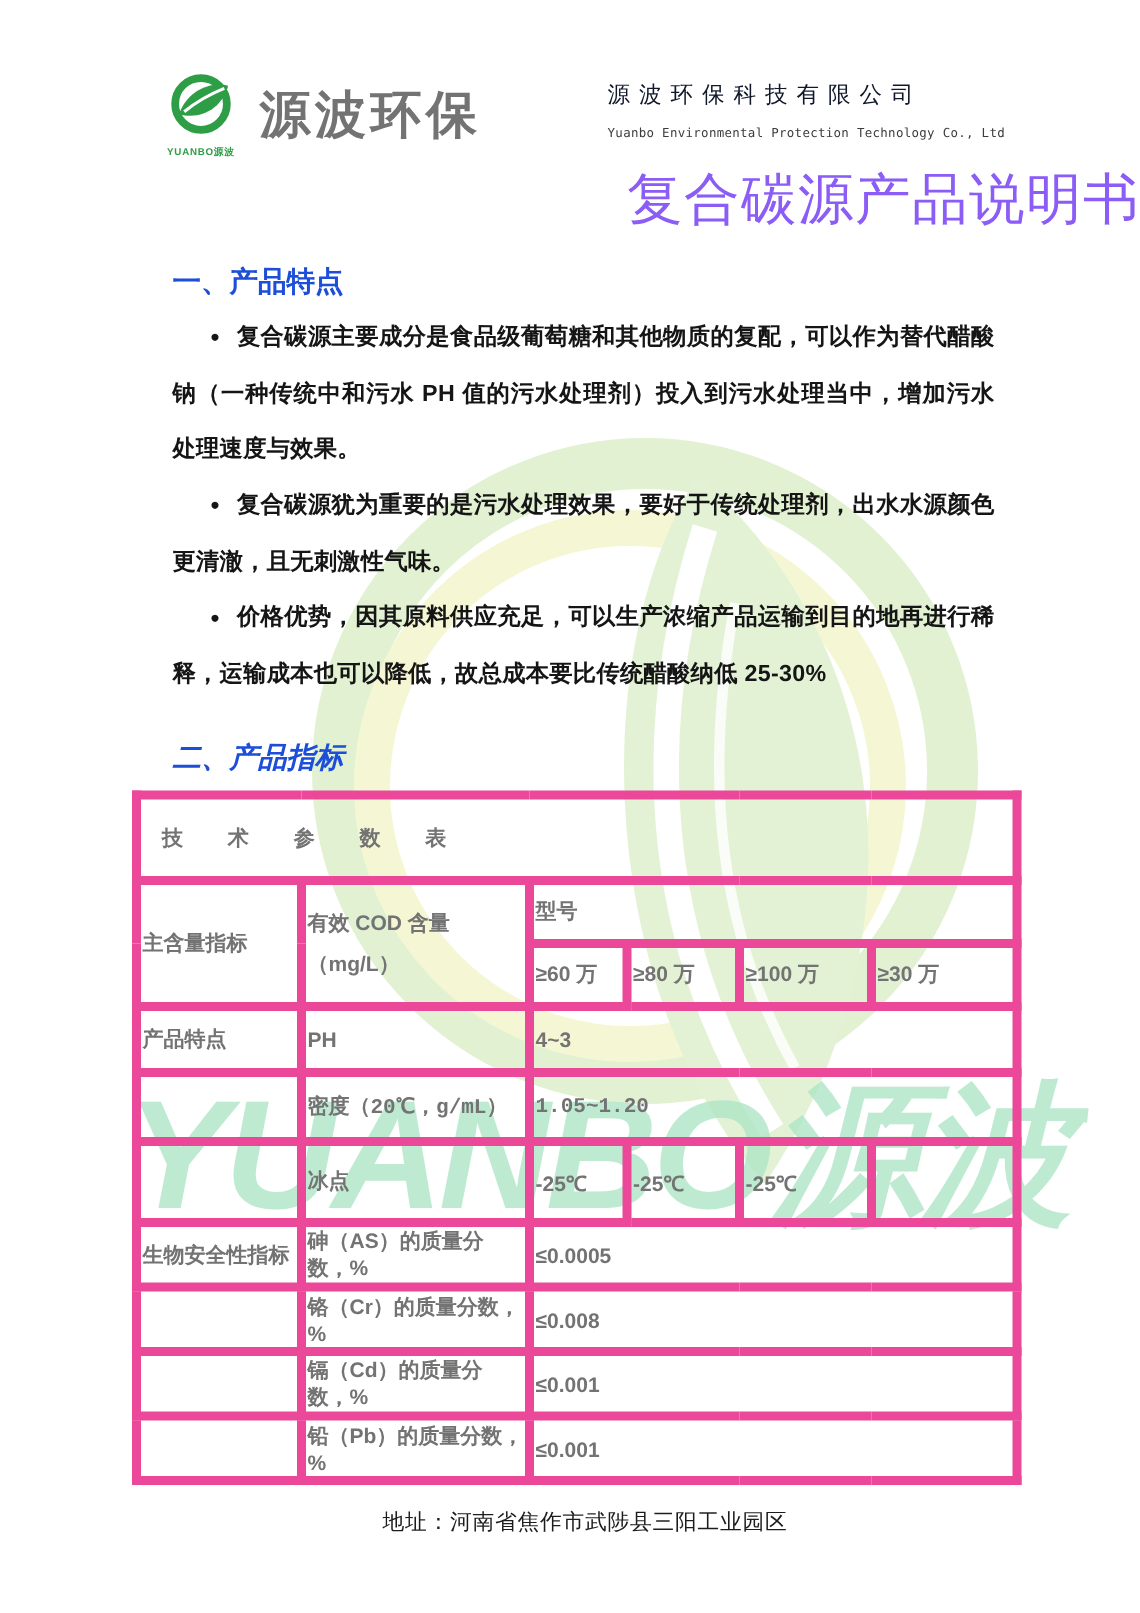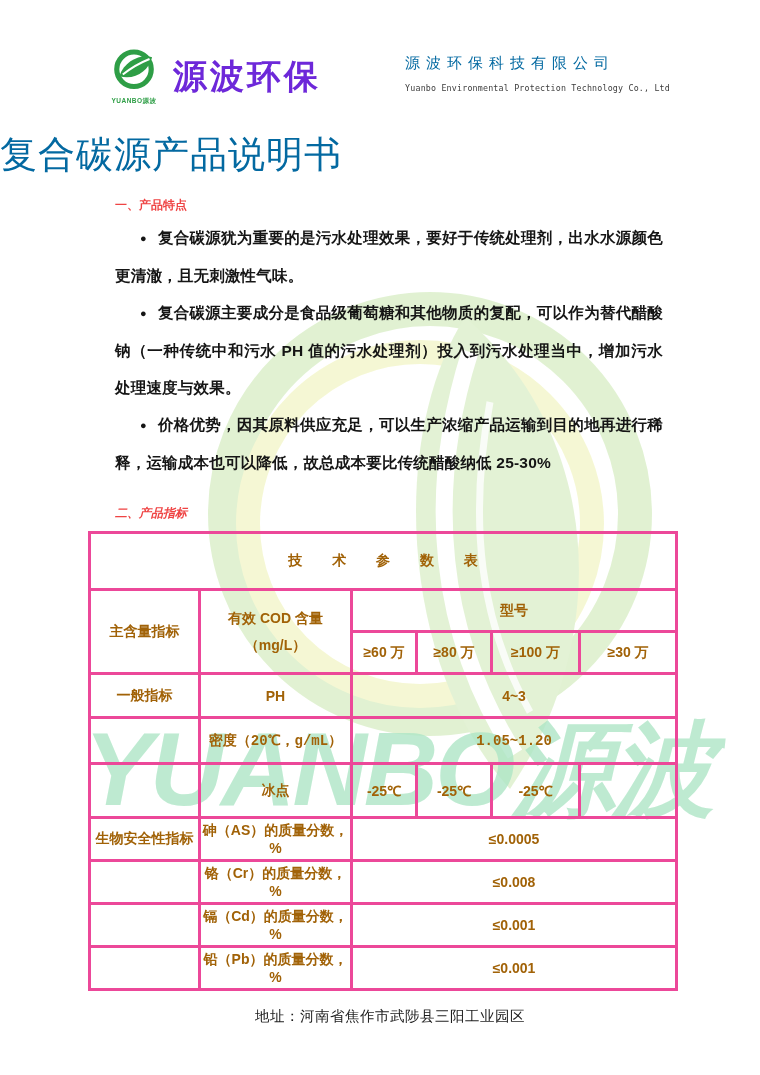--- a/index.html
+++ b/index.html
@@ -27,50 +27,50 @@
   }
 
   .fg { position: relative; z-index: 1; }
 
   
   .header { display: flex; justify-content: space-between; align-items: flex-start; margin: 46px 90px 0 103px; }
   .logo-group { display: flex; align-items: flex-start; }
   .logo-badge { display: flex; flex-direction: column; align-items: center; width: 62px; }
   .logo-badge svg { width: 56px; height: 50px; display: block; }
   .logo-sub { font-size: 6.5px; color: #2e9e46; font-weight: bold; letter-spacing: 0.5px; margin-top: 1px; white-space: nowrap; }
-  .logo-text { font-size: 34px; font-weight: bold; color: #6d28d9; letter-spacing: 3px; margin: 8px 0 0 8px; }
+  .logo-text { font-size: 34px; font-weight: bold; color: #737373; letter-spacing: 3px; margin: 8px 0 0 8px; }
   .company { text-align: left; margin-top: 8px; }
-  .company-cn { font-family: "Liberation Serif", serif; font-size: 15px; color: #0369a1; letter-spacing: 6px; white-space: nowrap; }
+  .company-cn { font-family: "Liberation Serif", serif; font-size: 15px; color: #0f172a; letter-spacing: 6px; white-space: nowrap; }
   .company-en { font-family: "DejaVu Sans Mono", monospace; font-size: 8.3px; color: #3c3c3c; letter-spacing: 0.2px; margin-top: 10px; white-space: nowrap; }
 
   
-  .doc-title { margin-top: 24px; text-align: left; font-size: 37px; font-weight: 400; color: #0369a1; letter-spacing: 1px; }
-
-  
-  .sec-heading { font-size: 12px; font-weight: bold; color: #ef4444; }
+  .doc-title { margin-top: 2px; text-align: right; font-size: 37px; font-weight: 400; color: #8b5cf6; letter-spacing: 1px; }
+
+  
+  .sec-heading { font-size: 19px; font-weight: bold; color: #1d4ed8; }
   .sec-1 { margin: 17px 115px 0 115px; }
   .bullets { margin: 5px 97px 0 115px; }
   .bullet-p {
     font-size: 15.5px; font-weight: bold; line-height: 37px;
     text-align: justify; text-justify: inter-ideograph;
     text-indent: 25px; letter-spacing: 0.2px; color: #151515;
   }
   .dot { font-size: 11px; vertical-align: 1px; margin-right: 11px; }
 
   
   .sec-2 { margin: 24px 115px 0 115px; font-style: italic; }
   table.spec {
     border-collapse: collapse; table-layout: fixed;
     width: 587px; margin: 9px 0 0 88px;
     background: transparent;
   }
   table.spec td {
-    border: 3px solid #ec4899;
-    text-align: center; vertical-align: middle;
-    font-weight: bold; font-size: 14px; color: #a16207;
+    border: 6px solid #ec4899;
+    vertical-align: middle;
+    font-weight: bold; font-size: 14px; color: #737373;
     padding: 0 1px; overflow: hidden;
   }
   td.tbl-title {
     height: 57px; font-size: 26px; font-weight: bold;
     color: #1b6cb5; letter-spacing: 13px; text-indent: 13px;
   }
   .row-hdr-a td { height: 42px; }
   .row-hdr-b td { height: 42px; font-size: 15px; }
   .param { font-size: 13.5px; }
   .val { font-size: 15px; }
@@ -116,22 +116,22 @@
       <div class="company">
         <div class="company-cn">源波环保科技有限公司</div>
         <div class="company-en">Yuanbo Environmental Protection Technology Co., Ltd</div>
       </div>
     </div>
 
     <div class="doc-title">复合碳源产品说明书</div>
 
     <div class="sec-heading sec-1">一、产品特点</div>
     <div class="bullets">
+      <p class="bullet-p"><span class="dot">●</span><span>复合碳源主要成分是食品级葡萄糖和其他物质的复配，可以作为替代醋酸钠（一种传统中和污水 PH 值的污水处理剂）投入到污水处理当中，增加污水处理速度与效果。</span></p>
       <p class="bullet-p"><span class="dot">●</span><span>复合碳源犹为重要的是污水处理效果，要好于传统处理剂，出水水源颜色更清澈，且无刺激性气味。</span></p>
-      <p class="bullet-p"><span class="dot">●</span><span>复合碳源主要成分是食品级葡萄糖和其他物质的复配，可以作为替代醋酸钠（一种传统中和污水 PH 值的污水处理剂）投入到污水处理当中，增加污水处理速度与效果。</span></p>
       <p class="bullet-p"><span class="dot">●</span><span>价格优势，因其原料供应充足，可以生产浓缩产品运输到目的地再进行稀释，运输成本也可以降低，故总成本要比传统醋酸纳低 25-30%</span></p>
     </div>
 
     <div class="sec-heading sec-2">二、产品指标</div>
 
     <table class="spec">
       <colgroup>
         <col style="width:110px">
           <col style="width:152px">
           <col style="width:65px">
@@ -151,21 +151,21 @@
           </td>
           <td colspan="4">型号</td>
         </tr>
         <tr class="row-hdr-b">
           <td>≥60 万</td>
           <td>≥80 万</td>
           <td>≥100 万</td>
           <td>≥30 万</td>
         </tr>
         <tr class="row-ph">
-          <td>一般指标</td>
+          <td>产品特点</td>
           <td class="param">PH</td>
           <td colspan="4" class="val">4~3</td>
         </tr>
         <tr class="row-den">
           <td></td>
           <td class="param">密度（20℃，g/mL）</td>
           <td colspan="4" class="val">1.05~1.20</td>
         </tr>
         <tr class="row-ice">
           <td></td>

